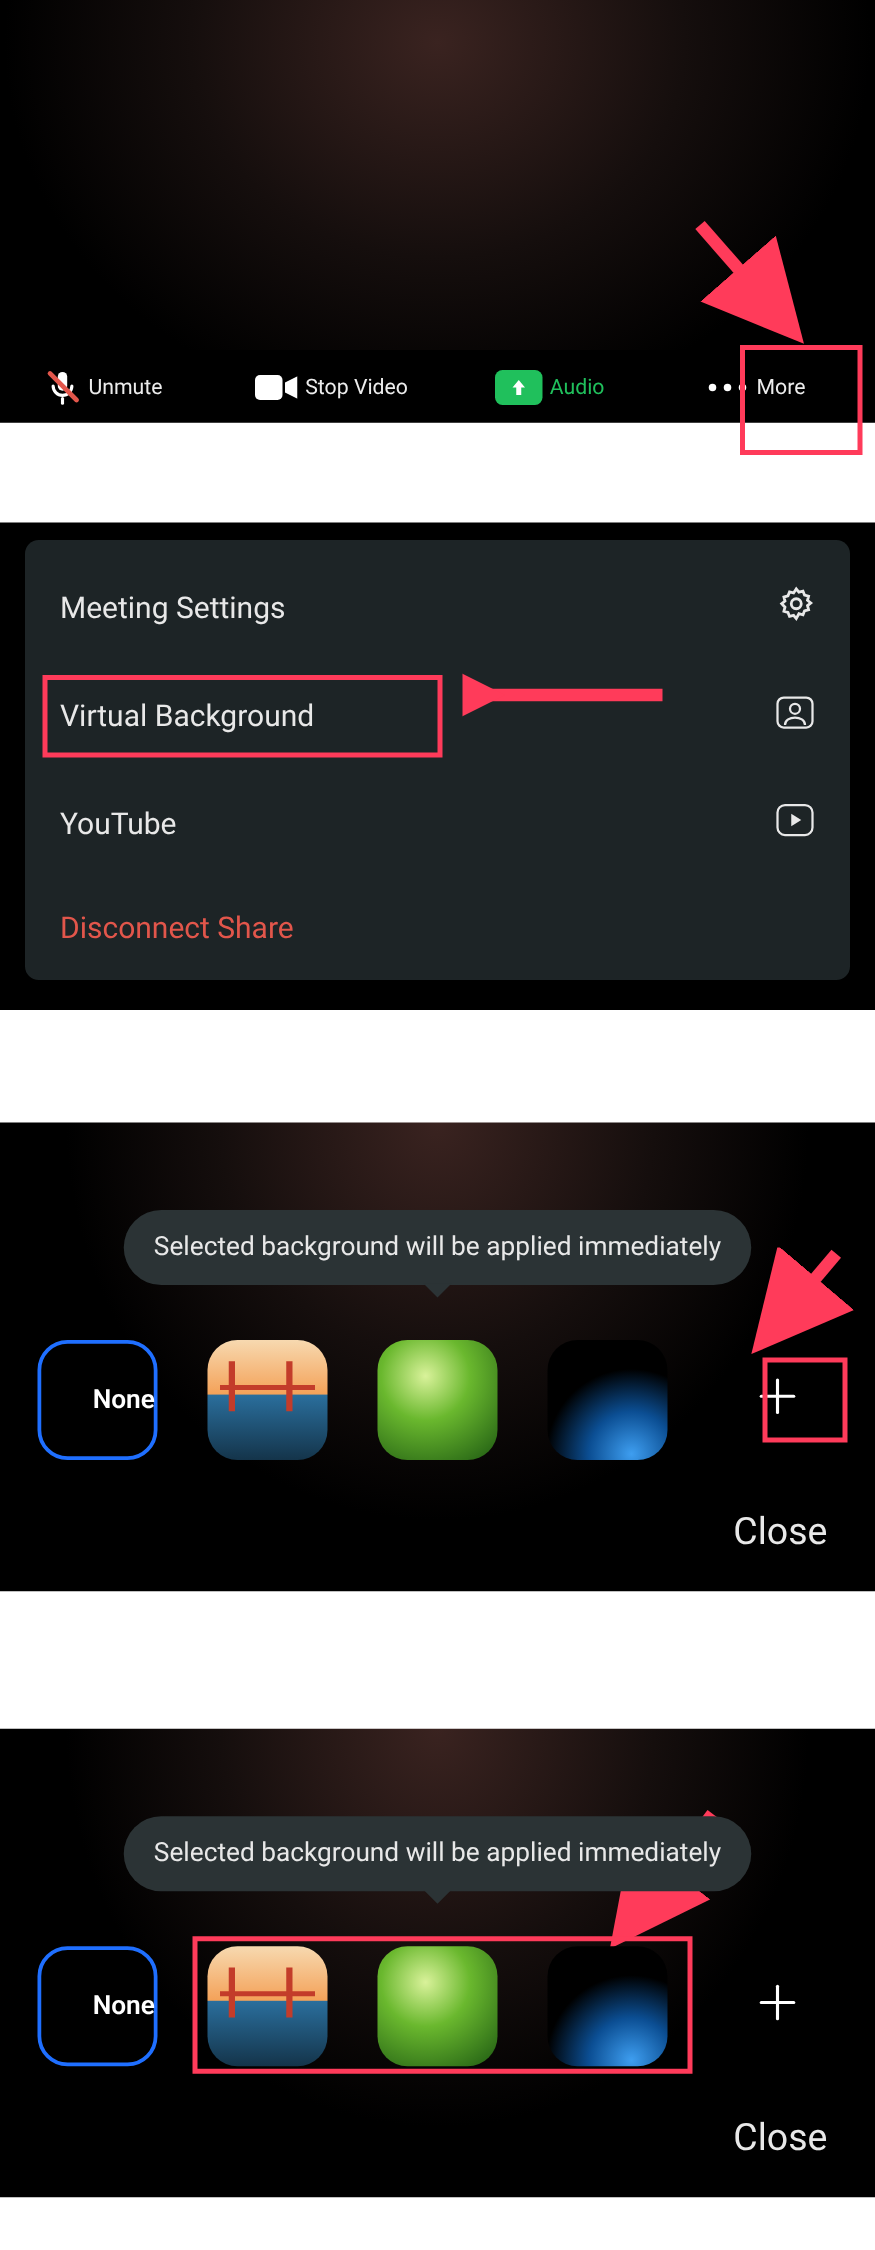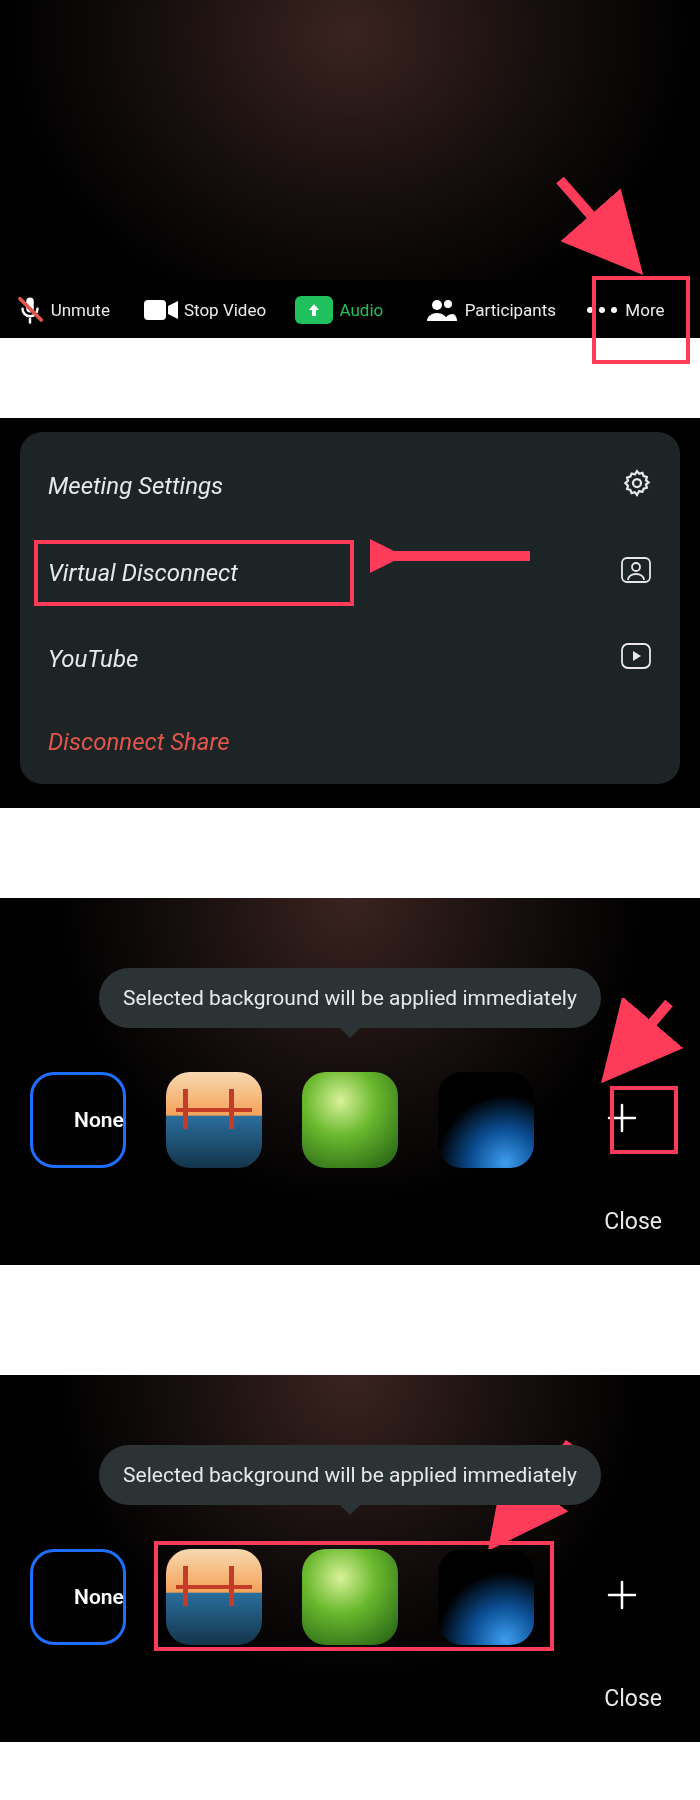--- a/index.html
+++ b/index.html
@@ -55,23 +55,22 @@
   .gap-2 { height: 90px; }
   .gap-3 { height: 110px; }
 
   
   .panel2 {
     background: #000;
     padding: 14px 20px 24px;
   }
   .settings-card {
     background: #1d2426;
-    border-radius: 22px;
+    border-radius: 11px;
     padding: 10px 0;
-    font-style: italic;
   }
   .settings-row {
     display: flex;
     align-items:center;
     justify-content: space-between;
     padding: 26px 28px;
     font-size: 24px;
     color: #e8e8e8;
     cursor: pointer;
     position: relative;
@@ -150,21 +149,21 @@
     pointer-events:none;
   }
   .strip-hl {
     position:absolute;
     left:140px; top:-6px; width:400px; height:110px;
     border:4px solid #ff3b5a;
     pointer-events:none;
   }
   .close-row {
     text-align:right;
-    font-size:23px;
+    font-size:30px;
     color:#e8e8e8;
     padding: 38px 24px 8px 0;
     cursor:pointer;
   }
 
   
   .arrow-svg { position:absolute; pointer-events:none; }
 </style>
 </head>
 <body>
@@ -208,31 +207,20 @@
       <span class="ico">
         <span class="share-badge">
           <svg width="16" height="16" viewBox="0 0 16 16">
               <path d="M8 2 L13 8 H10 V14 H6 V8 H3 Z" fill="#fff"></path>
             </svg>
         </span>
       </span>
       <span class="lbl">Audio</span>
     </div>
 
-    <div class="tool-item">
-      <span class="ico">
-        <svg width="34" height="26" viewBox="0 0 34 26" fill="#fff">
-          <circle cx="12" cy="8" r="5"></circle>
-            <circle cx="23" cy="7" r="4"></circle>
-          <path d="M2 24c0-5 5-8 10-8s10 3 10 8Z"></path>
-            <path d="M20 24c0-4 3-7 8-7 0 0 4 1 4 7Z"></path>
-        </svg>
-      </span>
-      <span class="lbl">Participants</span>
-    </div>
 
     <div class="tool-item">
       <span class="ico">
         <svg width="34" height="10" viewBox="0 0 34 10" fill="#fff">
             <circle cx="5" cy="5" r="3"></circle>
             <circle cx="17" cy="5" r="3"></circle>
             <circle cx="29" cy="5" r="3"></circle>
           </svg>
       </span>
       <span class="lbl">More</span>
@@ -261,21 +249,21 @@
       <span>Meeting Settings</span>
       <span>
         <svg width="30" height="30" viewBox="0 0 24 24" fill="none" stroke="#e8e8e8" stroke-width="1.8">
           <circle cx="12" cy="12" r="3.2"></circle>
           <path d="M12 2.5l1.7 2.1 2.6-.7 1 2.5 2.6.8-.7 2.6 2.1 1.7-2.1 1.7.7 2.6-2.6.8-1 2.5-2.6-.7L12 21.5l-1.7-2.1-2.6.7-1-2.5-2.6-.8.7-2.6L2.7 12l2.1-1.7-.7-2.6 2.6-.8 1-2.5 2.6.7Z"></path>
         </svg>
       </span>
     </div>
 
     <div class="settings-row">
-      <span>Virtual Disconnect</span>
+      <span>Virtual Background</span>
       <span>
         <svg width="32" height="28" viewBox="0 0 32 28" fill="none" stroke="#e8e8e8" stroke-width="1.8">
           <rect x="2" y="2" width="28" height="24" rx="5"></rect>
           <circle cx="16" cy="11" r="4"></circle>
           <path d="M8 24c0-4 4-6 8-6s8 2 8 6"></path>
         </svg>
       </span>
       <div class="vb-hl"></div>
     </div>
 

